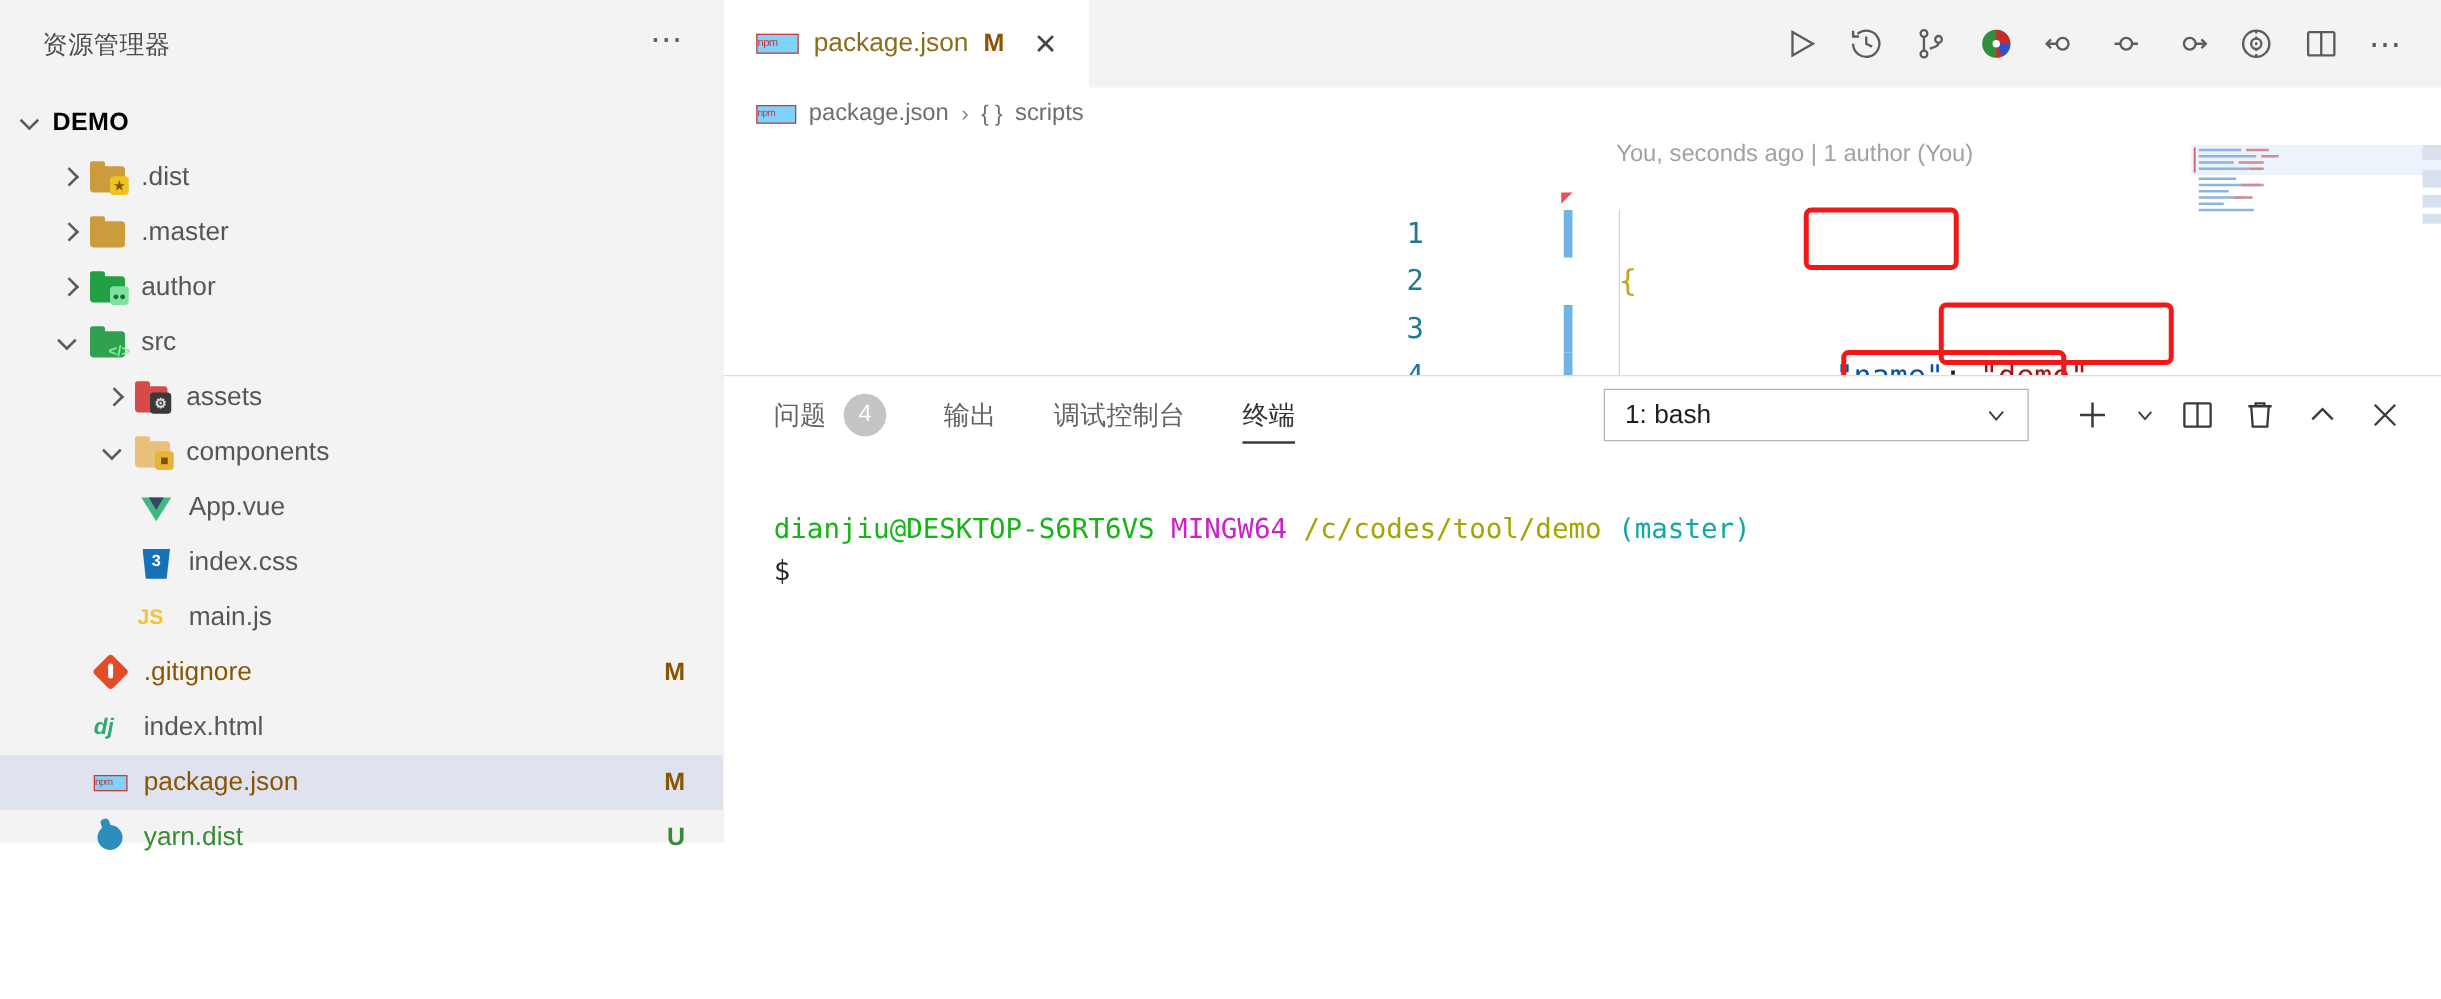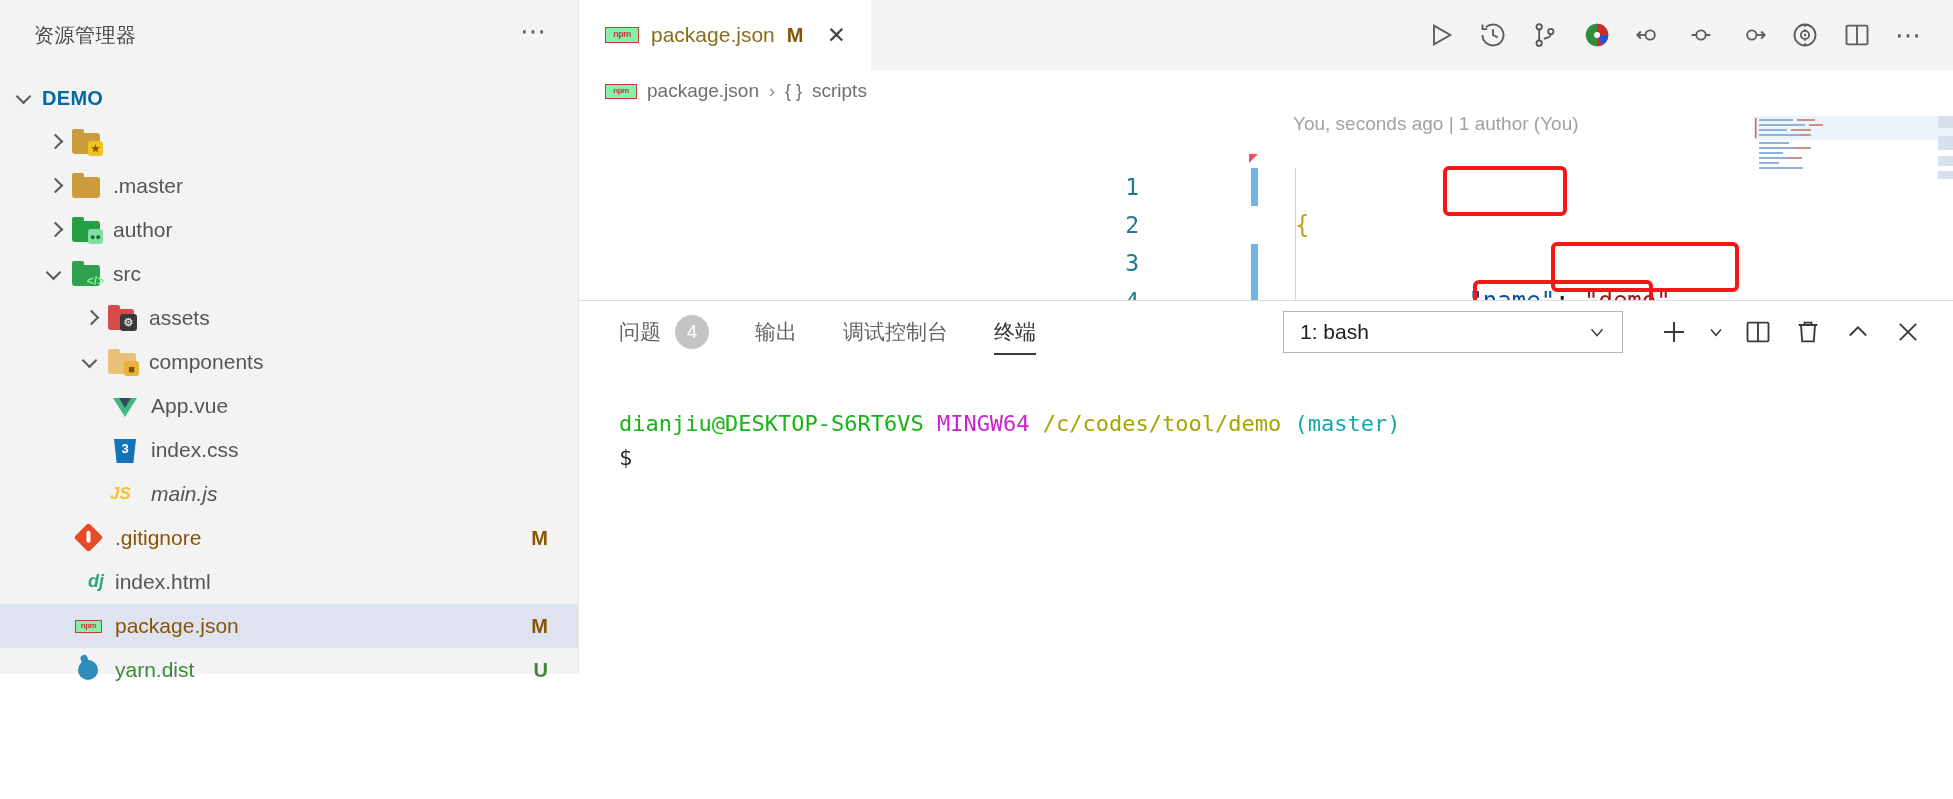--- a/index.html
+++ b/index.html
@@ -83,21 +83,21 @@
     position: relative;
   }
   .lbl { flex: 1 1 auto; }
   .git-ch {
     font-size: 20px;
     font-weight: bold;
     margin-right: 30px;
   }
   .g-m { color: #895503; }
   .g-u { color: #388a34; }
-  .root-label { font-weight: bold; color: #0369a1; font-size: 20px; letter-spacing: .3px;}
+  .root-label { font-weight: bold; color: #000000; font-size: 20px; letter-spacing: .3px;}
 
   
   .folder {
     position: absolute; left: 0; top: 4px;
     width: 28px; height: 21px;
     border-radius: 2px 3px 3px 3px;
   }
   .folder::before {
     content:""; position:absolute; left:0; top:-4px;
     width: 12px; height: 5px; border-radius: 2px 2px 0 0;
@@ -145,31 +145,31 @@
     position:absolute; left:4px; top:2px;
     width:21px;height:21px;background:#e34c26;
     transform:rotate(45deg); border-radius:3px;
   }
   .git-icon::after{
     content:""; position:absolute; left:8px; top:4px;
     width:4px;height:12px;background:#fff;border-radius:2px;
     transform:rotate(-45deg);
   }
   .dj-icon{
-    position:absolute; left:14px; top:2px; width:28px;
+    position:absolute; left:1px; top:2px; width:28px;
     color:#2ba977; font-size:18px; font-weight:bold; font-style:italic;
   }
   .npm-icon{
     position:absolute; left:1px; top:7px;
     width:27px; height:13px;
     border:1.5px solid #cb3837;
     box-sizing:border-box;
-    color:#cb3837; font-size:8px; font-weight:bold;
-    text-align:center; line-height:10px; letter-spacing:-0.5px;
-    background:#86efac;
+    color:#cb3837; font-size:8px; font-weight:normal;
+    text-align:left; line-height:10px; letter-spacing:-0.5px;
+    background:#7dd3fc;
   }
   .yarn-icon{
     position:absolute; left:4px; top:3px;
     width:20px;height:20px;border-radius:50%;
     background:#2c8ebb;
   }
   .yarn-icon::after{
     content:""; position:absolute; left:3px; top:-5px;
     width:7px;height:9px;background:#2c8ebb;
     transform:rotate(-20deg); border-radius:3px 3px 0 0;
@@ -341,20 +341,21 @@
         <span class="chev open"></span>
         <span class="root-label">DEMO</span>
       </div>
 
       <div class="row" style="padding-left:44px;">
         <span class="chev"></span>
         <span class="ficon">
           <span class="folder fd-yellow"></span>
           <span class="fd-badge" style="background:#f0c420;color:#7a5a00;">★</span>
         </span>
+        <span class="lbl">.dist</span>
       </div>
 
       <div class="row" style="padding-left:44px;">
         <span class="chev"></span>
         <span class="ficon">
           <span class="folder fd-yellow"></span>
         </span>
         <span class="lbl">.master</span>
       </div>
 
@@ -404,21 +405,21 @@
       </div>
 
       <div class="row" style="padding-left:82px;">
         <span class="chev blank"></span>
         <span class="ficon">
             <span class="css-icon">3</span>
           </span>
         <span class="lbl">index.css</span>
       </div>
 
-      <div class="row" style="padding-left:82px;font-style:italic;">
+      <div class="row" style="padding-left:82px;">
         <span class="chev blank"></span>
         <span class="ficon">
             <span class="js-icon">JS</span>
           </span>
         <span class="lbl">main.js</span>
       </div>
 
       <div class="row" style="padding-left:46px;">
         <span class="chev blank"></span>
         <span class="ficon">

